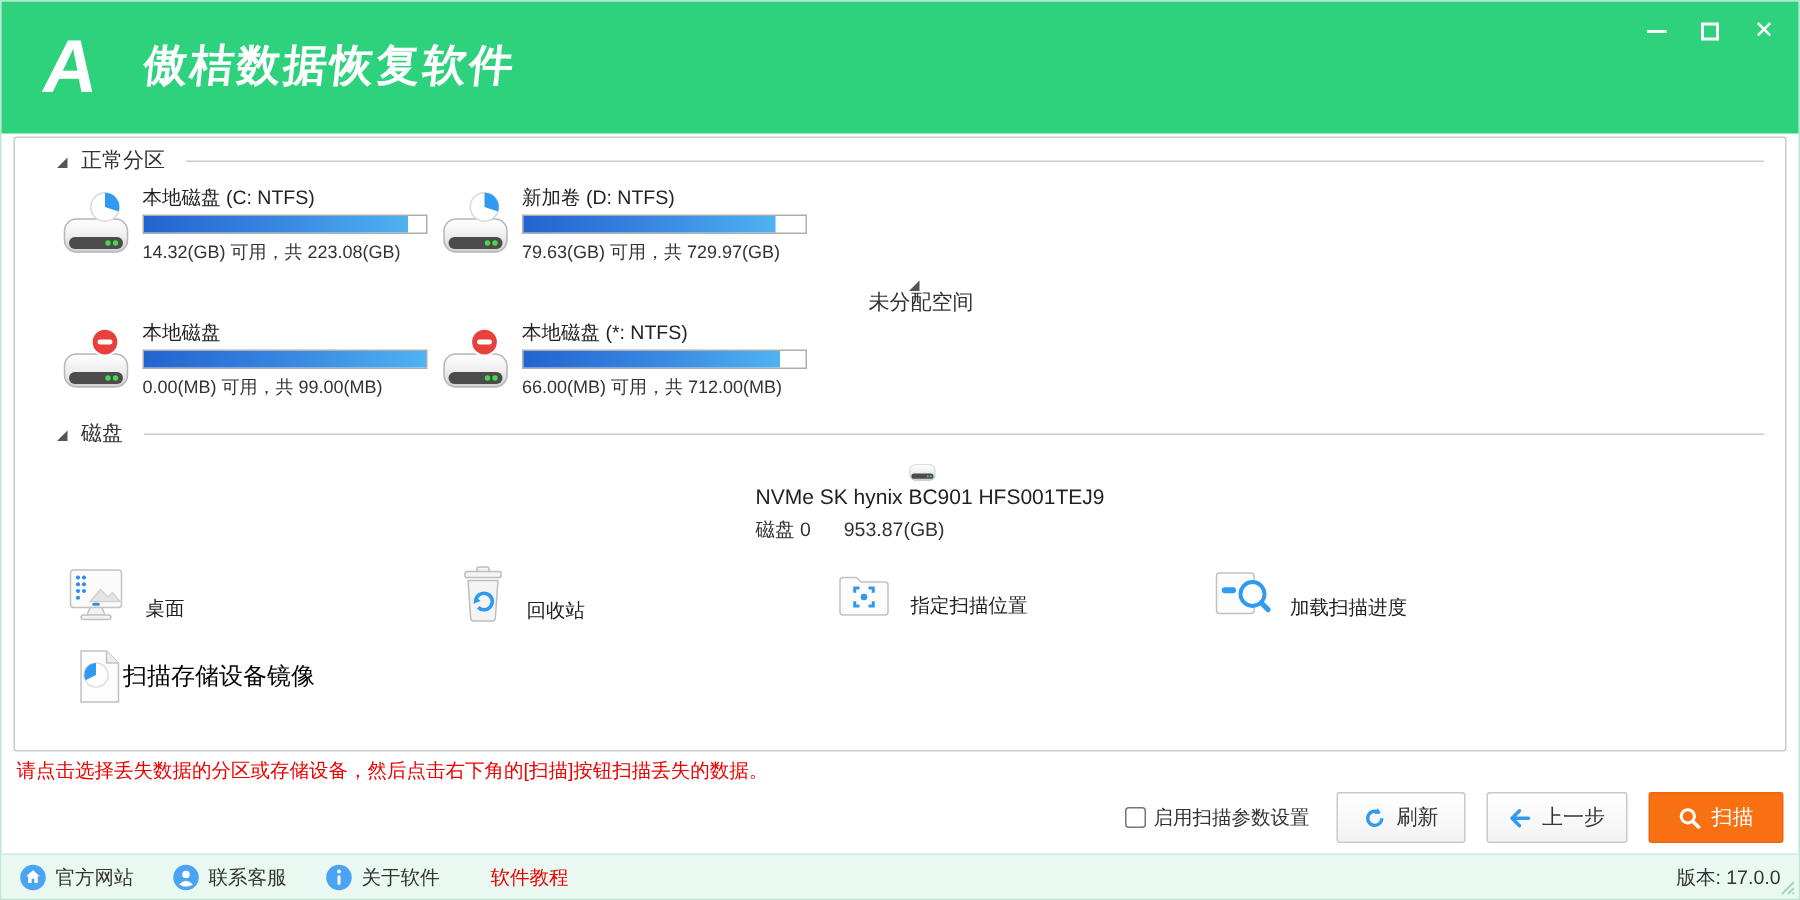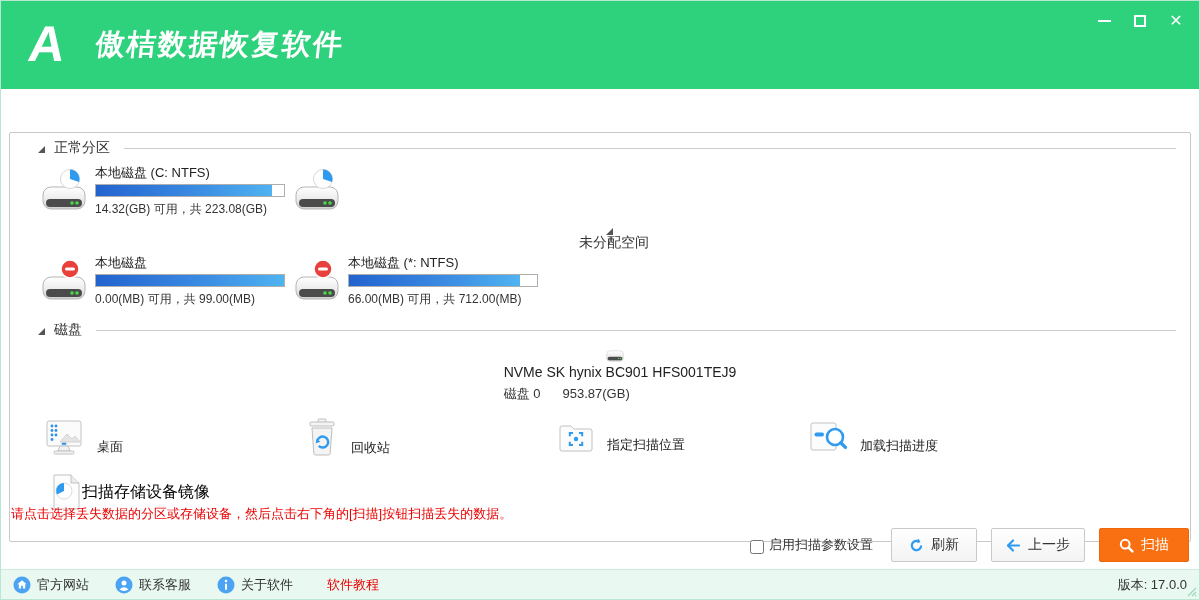--- a/index.html
+++ b/index.html
@@ -22,21 +22,21 @@
   }
   .win-controls { position:absolute; top:8px; right:12px; display:flex; gap:14px; align-items:center; height:24px; }
   .wc { width:22px; height:20px; display:flex; align-items:center; justify-content:center; cursor:pointer; }
   .wc-min-glyph { width:13px; height:0; border-top:2px solid #fff; display:block; }
   .wc-max-glyph { width:12px; height:12px; border:2px solid #fff; display:block; }
   .wc-close { color:#fff; font-size:16px; line-height:16px; }
 
   
   .panel {
     position:absolute; left:8px; right:8px; top:90px; height:410px;
-    border:1px solid #c9c9c9; border-radius:2px; background:#fff; overflow:hidden;margin-top:41px;
+    border:1px solid #c9c9c9; border-radius:2px; background:#fff; overflow:hidden;
   }
   .sec-head { display:flex; align-items:center; height:22px; padding-left:28px; }
   .tri { width:0; height:0; border-left:7px solid transparent; border-bottom:7px solid #555; margin-right:9px; transform:translateY(1px); }
   .sec-title { font-size:14px; color:#333; white-space:nowrap; }
   .sec-line { flex:1; border-top:1px solid #ccc; margin:0 14px 0 14px; }
 
   .drives-row { display:flex; height:56px; }
   .drive-item { display:flex; align-items:center; width:253px; cursor:pointer; }
   .drive-item.col-a { margin-left:30px; }
   .drive-ic { flex:0 0 48px; }
@@ -58,21 +58,21 @@
   .oi-2 { width:252px; }
   .oi-3 { width:251px; }
   .other-item .other-label { font-size:13px; color:#222; margin-left:12px; white-space:nowrap; }
   .image-row { display:flex; align-items:center; height:42px; margin-left:40px; cursor:pointer; }
 
   .mt4{margin-top:4px;} .mt8{margin-top:8px;flex-direction:column;} .mt10{margin-top:10px;} .mt12{margin-top:12px;}
 
   
   .hint { position:absolute; left:10px; top:504px; font-size:13px; color:#ec0000; white-space:nowrap; }
   .actions-row { position:absolute; right:10px; top:527px; display:flex; align-items:center; gap:14px; }
-  .chk-group { display:flex; align-items:flex-end; gap:5px; margin-right:4px; cursor:pointer; }
+  .chk-group { display:flex; align-items:center; gap:5px; margin-right:4px; cursor:pointer; }
   .chk-group input { width:14px; height:14px; }
   .chk-label { font-size:13px; color:#333; }
   .btn {
     height:30px; min-width:86px; padding:16px 14px; background:linear-gradient(#ffffff,#f3f3f3);
     border:1px solid #c9c9c9; border-radius:2px; font-size:14px; color:#333;
     display:flex; align-items:center; justify-content:center; gap:7px; cursor:pointer;
     font-family:inherit;
   }
   .btn-scan {
     height:32px; min-width:90px; background:#f87012; border:1px solid #ee6708; color:#fff;
@@ -146,20 +146,27 @@
       </div>
       <div class="drive-item">
         <svg class="drive-ic" width="48" height="46" viewBox="0 0 48 46">
           <rect x="3" y="19" rx="8" width="42" height="22" fill="url(#gBody)" stroke="#b5b5b5"></rect>
           <rect x="6" y="31" rx="4" width="36" height="8" fill="#4b4b4b"></rect>
           <circle cx="32" cy="35" r="1.8" fill="#49d84a"></circle>
             <circle cx="37" cy="35" r="1.8" fill="#49d84a"></circle>
           <circle cx="30" cy="11" r="9.5" fill="#ffffff" stroke="#d8d8d8"></circle>
           <path d="M30 11 L30 1.5 A9.5 9.5 0 0 1 39 14 Z" fill="#2e9bf0"></path>
         </svg>
+        <div class="drive-info">
+          <div class="drive-name">新加卷 (D: NTFS)</div>
+          <div class="bar">
+              <div class="bar-fill" style="width: 89.1%;"></div>
+            </div>
+          <div class="drive-size">79.63(GB) 可用，共 729.97(GB)</div>
+        </div>
       </div>
     </div>
 
     <div class="sec-head mt8">
       <span class="tri"></span>
       <span class="sec-title">未分配空间</span>
       <span class="sec-line"></span>
     </div>
     <div class="drives-row mt4">
       <div class="drive-item col-a">

